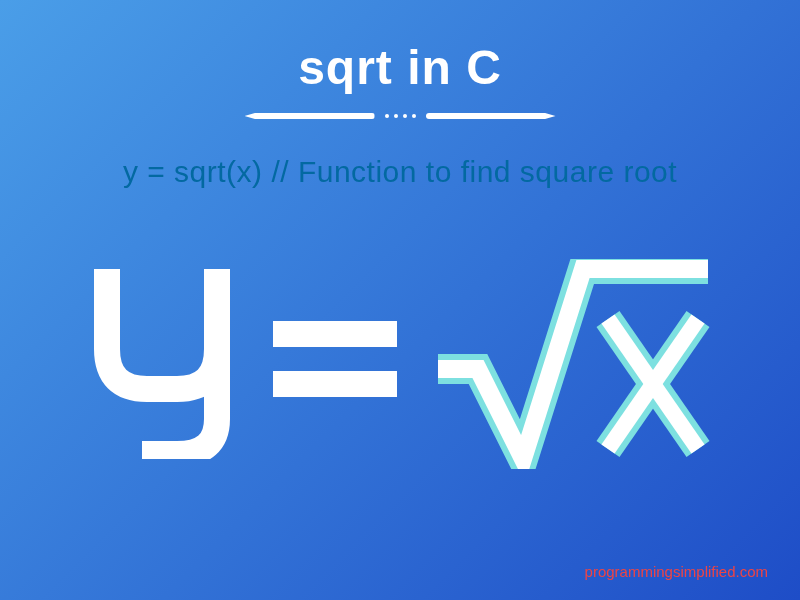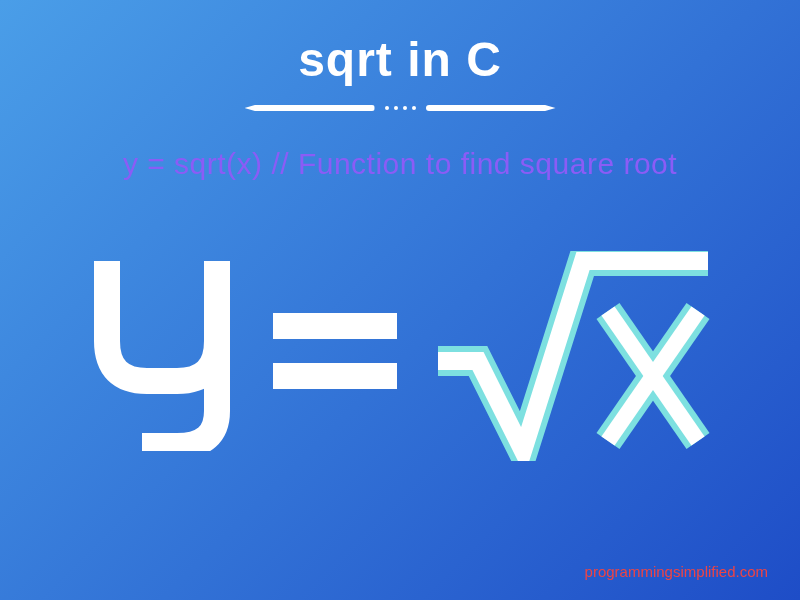--- a/index.html
+++ b/index.html
@@ -9,21 +9,21 @@
     background: linear-gradient(135deg, #4a9ee8 0%, #1e4dc7 100%);
     font-family: Arial, Helvetica, sans-serif;
     overflow: hidden;
     position: relative;
   }
   .title {
     color: #fff;
     font-weight: 900;
     font-size: 48px;
     text-align: center;
-    padding-top: 32px;
+    padding-top: 40px;
     letter-spacing: 1px;
   }
   .divider-wrap {
     display: flex;
     align-items: center;
     justify-content: center;
     gap: 6px;
     margin-top: 18px;
   }
   .divider-line {
@@ -36,21 +36,21 @@
   .divider-line.right { clip-path: polygon(0 0, 92% 0, 100% 50%, 92% 100%, 0 100%); }
   .dots {
     display: flex;
     gap: 5px;
     padding: 0 4px;
   }
   .dots span {
     width: 4px; height: 4px; background: #fff; border-radius: 50%;
   }
   .code-line {
-    color: #8b5cf6;
+    color: #0369a1;
     font-size: 30px;
     text-align: center;
     margin-top: 36px;
     font-weight: 400;
     letter-spacing: 0.5px;
   }
   .formula {
     display: flex;
     align-items: center;
     justify-content: center;

